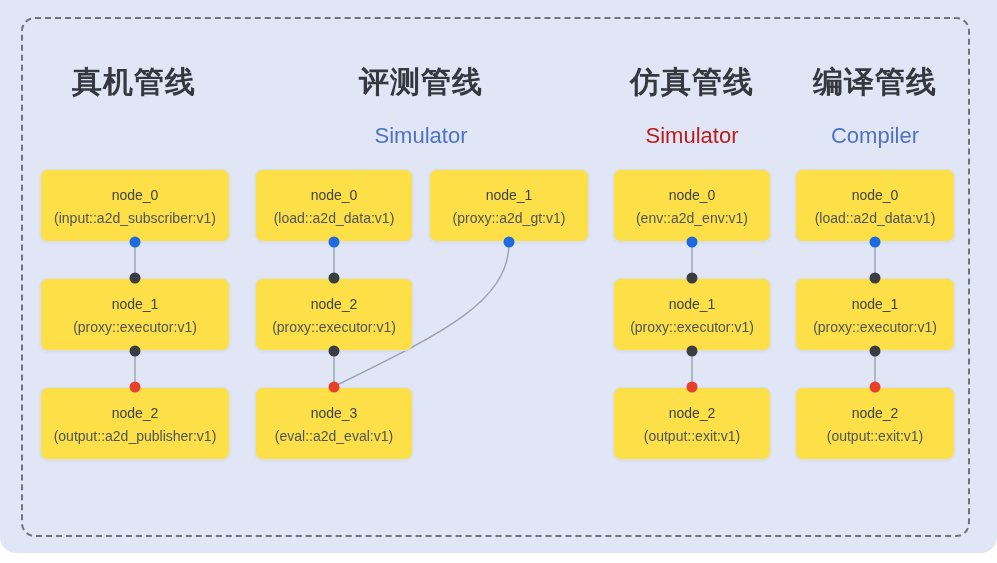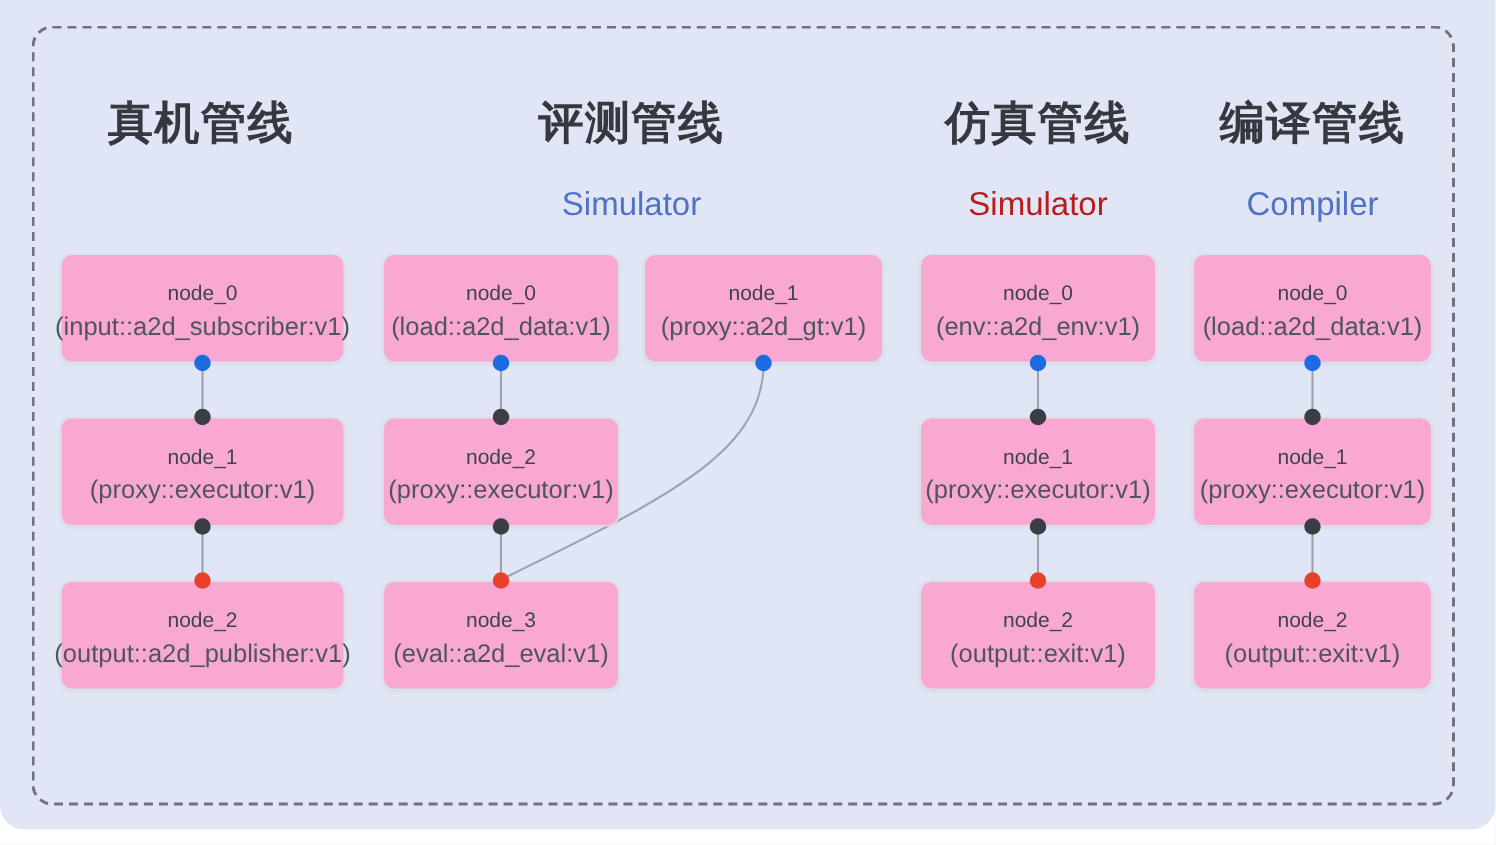--- a/index.html
+++ b/index.html
@@ -19,26 +19,26 @@
     position:absolute;top:62px;width:220px;text-align:center;
     font-size:30px;font-weight:700;color:#35393f;letter-spacing:1px;
   }
   .hdr-en{
     position:absolute;top:123px;width:220px;text-align:center;
     font-size:22px;font-weight:400;
   }
   #edges{position:absolute;left:0;top:0;width:997px;height:563px;z-index:1;}
   .node{
     position:absolute;height:73px;z-index:2;box-sizing:border-box;
-    background:#f9a8d4;border:1px solid #dcdfe4;border-radius:8px;
+    background:#fde047;border:1px solid #dcdfe4;border-radius:8px;
     display:flex;flex-direction:column;align-items:center;justify-content:center;
     box-shadow:0 1px 3px rgba(30,50,90,0.06);
   }
   .node .t1{font-size:14px;color:#3f434a;line-height:24px;}
-  .node .t2{font-size:17px;color:#50545b;line-height:22px;white-space:nowrap;}
+  .node .t2{font-size:14px;color:#50545b;line-height:22px;white-space:nowrap;}
   .row1{top:169px}.row2{top:278px}.row3{top:387px}
   .col-robot{left:40px;width:190px}
   .col-evalA{left:255px;width:158px}
   .col-evalB{left:429px;width:160px}
   .col-sim{left:613px;width:158px}
   .col-comp{left:795px;width:160px}
   .dot{
     position:absolute;width:11px;height:11px;border-radius:50%;
     transform:translate(-50%,-50%);z-index:3;
   }

